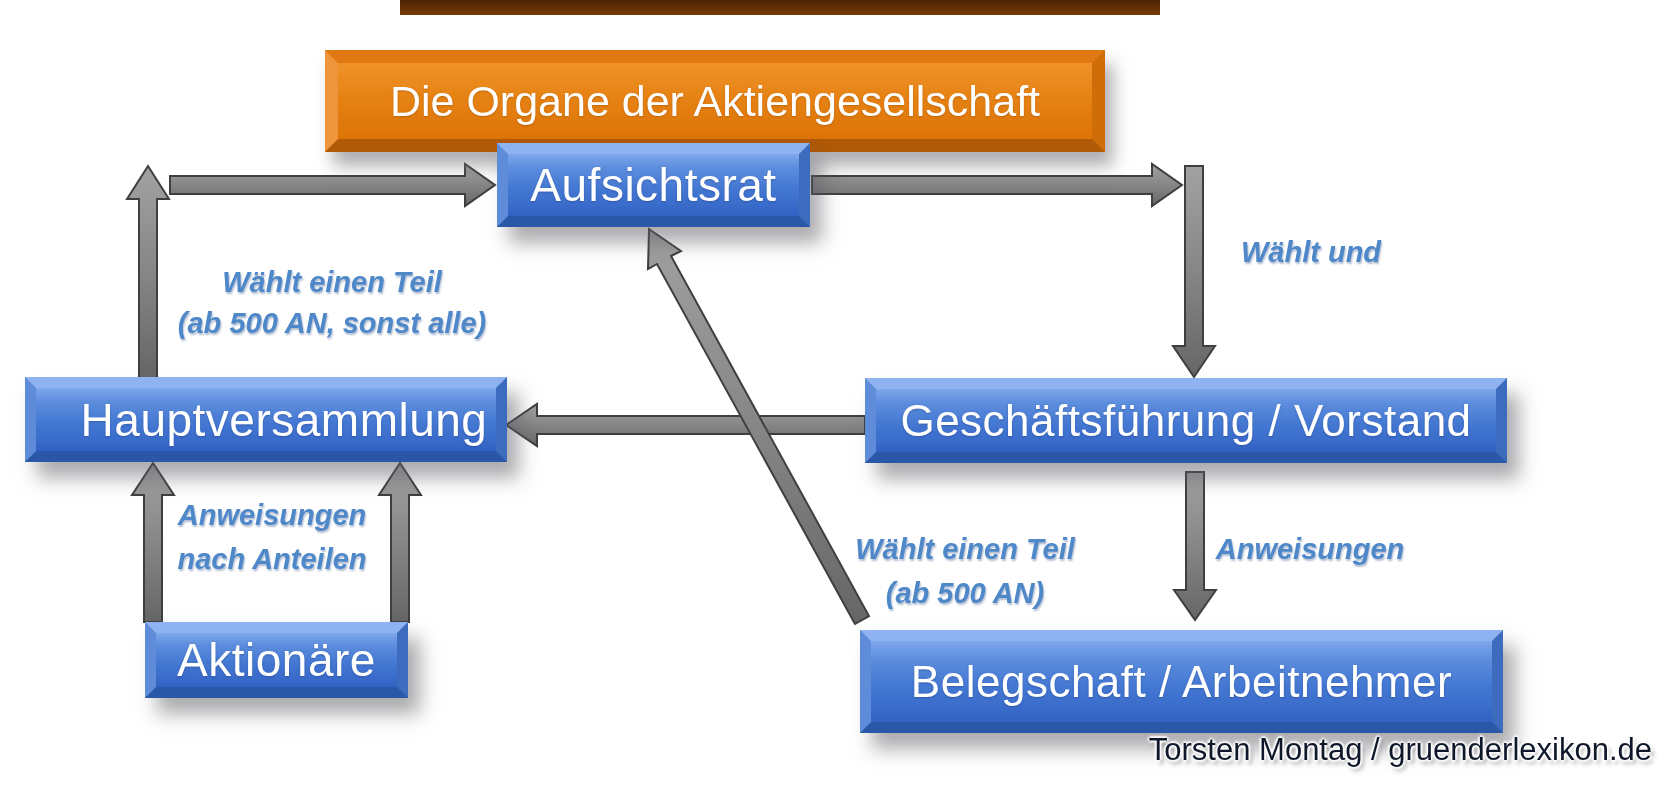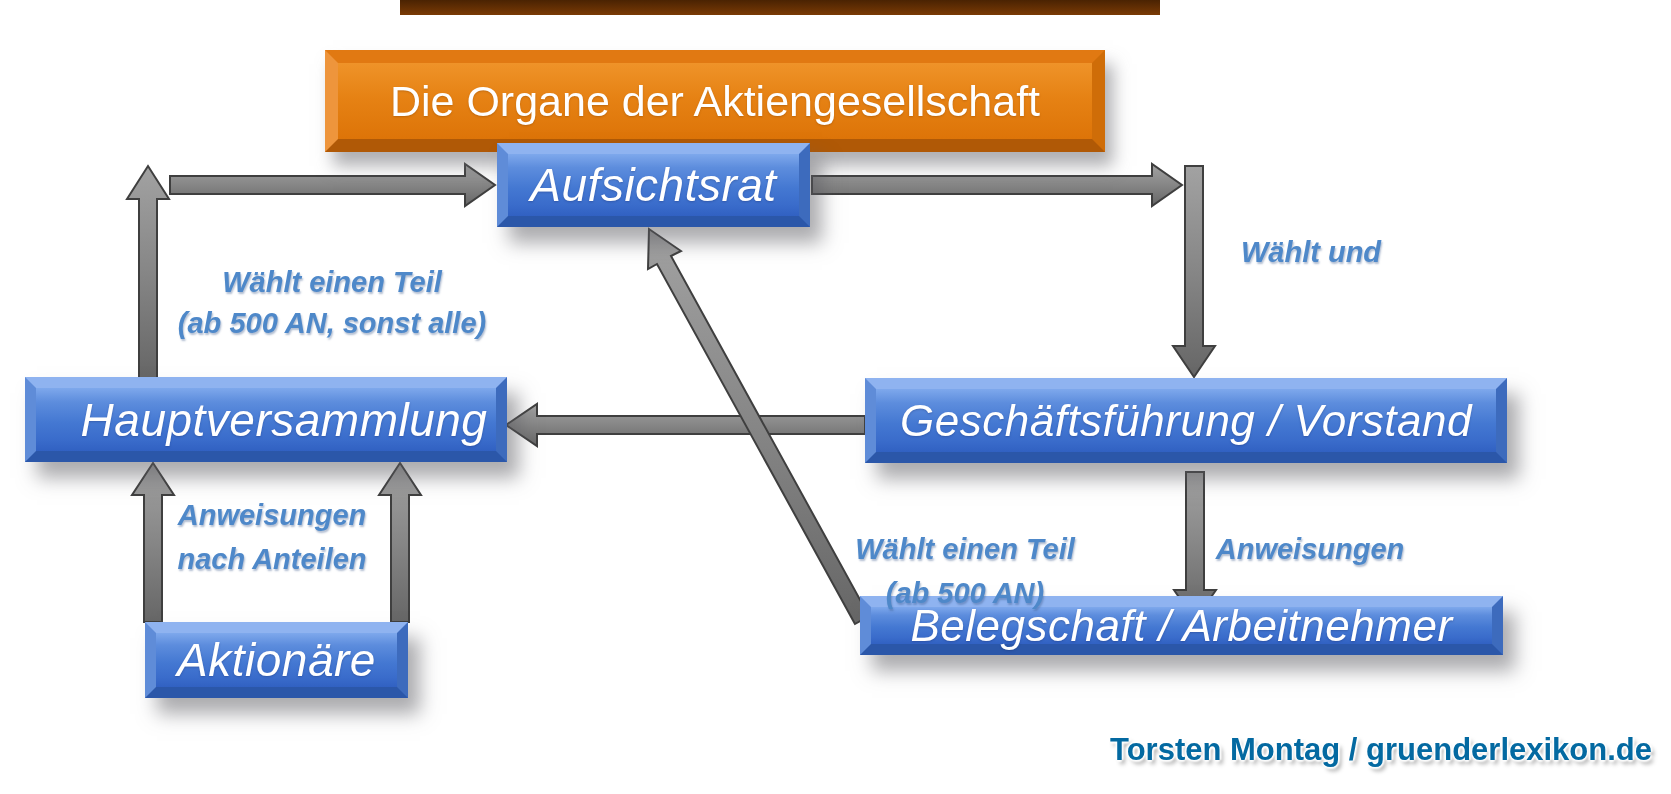--- a/index.html
+++ b/index.html
@@ -16,38 +16,37 @@
   }
   .blue-box{
     background:linear-gradient(180deg,#7ea8ec 0%,#5d8ddd 22%,#4478d2 55%,#3a6ccb 82%,#3161c2 100%);
     border-top:11px solid #8fb3f0;
     border-left:11px solid #5f8cd8;
     border-right:11px solid #3d6bbd;
     border-bottom:11px solid #2b57a9;
     box-shadow:12px 16px 18px rgba(90,90,95,0.50);
     font-size:46px;letter-spacing:0.5px;
     text-shadow:0 1px 2px rgba(30,50,110,0.35);
-    font-style:italic;
   }
   .orange-box{
     background:linear-gradient(180deg,#ef9329 0%,#e68214 45%,#dd7408 100%);
     border-top:13px solid #e17912;
     border-left:13px solid #ee953c;
     border-right:13px solid #cf6d08;
     border-bottom:13px solid #b05906;
     box-shadow:8px 14px 16px rgba(110,110,115,0.55);
     font-size:43px;
     text-shadow:0 1px 2px rgba(120,60,0,0.35);
   }
   #title-box{left:325px;top:14px;width:780px;height:102px;margin-top:36px;}
   #box-aufsichtsrat{left:497px;top:143px;width:313px;height:84px;}
   #box-hauptversammlung{left:25px;top:377px;width:482px;height:85px;padding-left:36px;}
   #box-vorstand{left:865px;top:378px;width:642px;height:85px;font-size:44px;}
   #box-aktionaere{left:145px;top:622px;width:263px;height:76px;}
-  #box-belegschaft{left:860px;top:596px;width:643px;height:59px;font-size:44px;}
+  #box-belegschaft{left:860px;top:630px;width:643px;height:103px;font-size:44px;}
   
   #title-top-strip{
     position:absolute;left:400px;top:0;width:760px;height:15px;
     background:linear-gradient(180deg,#4a2302,#7a3a05);
   }
   
   #arrow-layer{position:absolute;left:0;top:0;width:1671px;height:794px;}
   
   .edge-label{
     position:absolute;transform:translateX(-50%);
@@ -56,21 +55,21 @@
     text-shadow:1px 2px 2px rgba(60,90,140,0.40);
   }
   #label-waehlt-teil-hv{left:332px;top:262px;line-height:41px;}
   #label-waehlt-kontrolliert{left:1311px;top:232px;text-align:center;}
   #label-stimmrecht{left:272px;top:493px;line-height:44px;}
   #label-waehlt-teil-belegschaft{left:965px;top:527px;line-height:44px;}
   #label-gibt-anweisungen{left:1310px;top:527px;line-height:44px;}
   
   #attribution{
     position:absolute;right:19px;top:732px;
-    font-size:31px;font-weight:bold;color:#0369a1;white-space:nowrap;
+    font-size:31px;font-weight:normal;color:#0f172a;white-space:nowrap;
     text-shadow:
       -2px 0 2px #ffffff, 2px 0 2px #ffffff,
       0 -2px 2px #ffffff, 0 2px 2px #ffffff,
       3px 4px 4px rgba(0,0,0,0.35);
   }
 </style>
 </head>
 <body>
 
 <div id="canvas">

